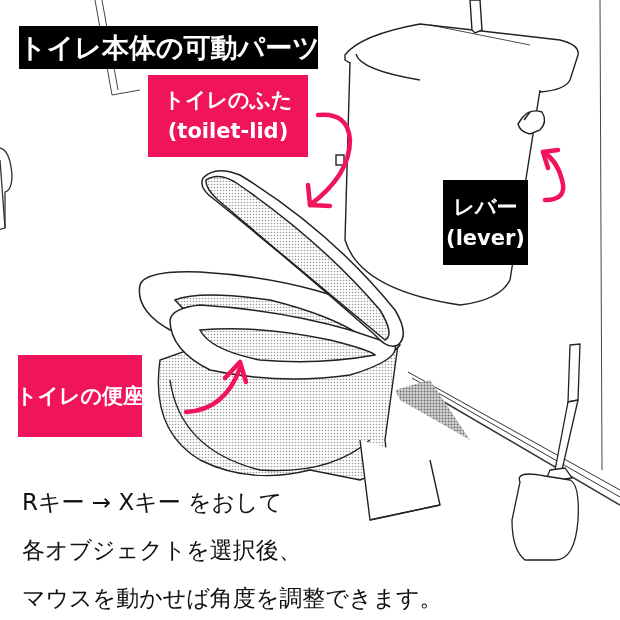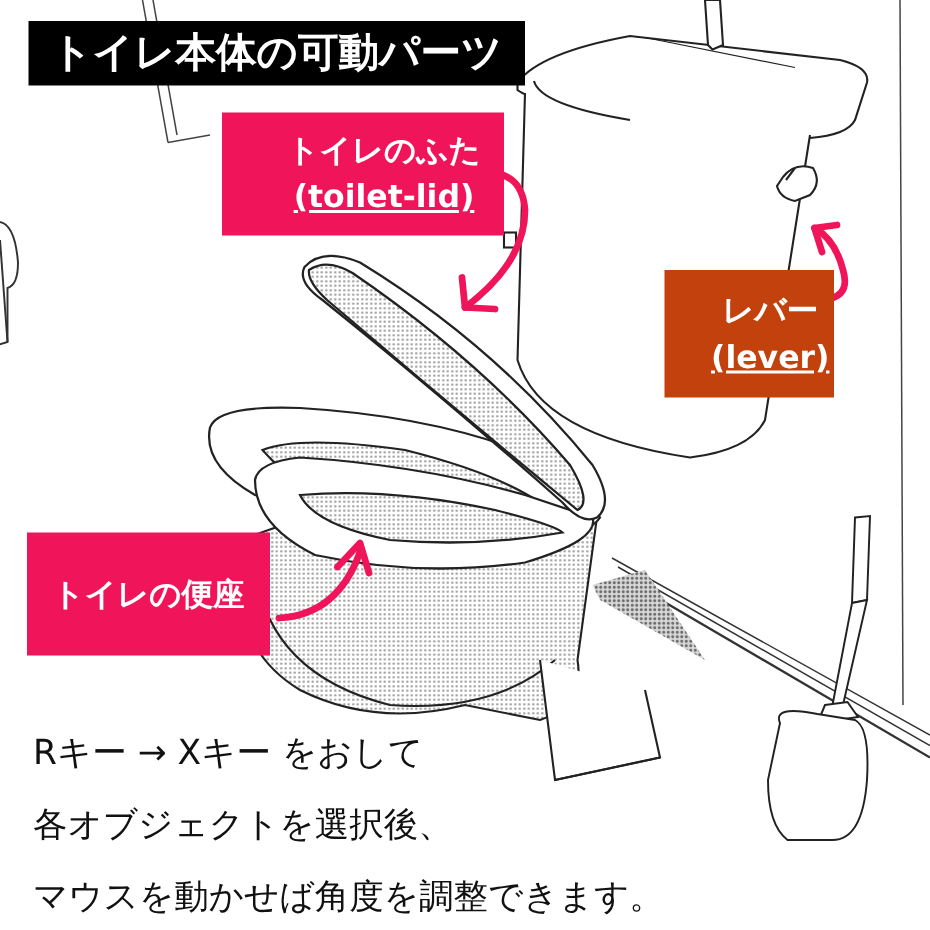--- a/index.html
+++ b/index.html
@@ -3,35 +3,35 @@
   <meta charset="utf-8">
   <style>
     html, body { margin: 0; padding: 0; }
     body {
       width: 620px; height: 620px; overflow: hidden; position: relative;
       background: #ffffff;
       font-family: "DejaVu Sans", "Liberation Sans", sans-serif;
     }
     #scene { position: absolute; left: 0; top: 0; width: 620px; height: 620px; }
     .title-box {
-      position: absolute; left: 19px; top: 14px; width: 331px; height: 43px;
+      position: absolute; left: 19px; top: 26px; width: 299px; height: 43px;
       background: #000000; color: #ffffff;
       font-weight: bold; font-size: 27px; line-height: 43px;
       text-align: center; letter-spacing: 0px; white-space: nowrap;
     }
     .label {
       position: absolute; color: #ffffff; font-weight: bold;
       text-align: center; white-space: nowrap;
       display: flex; flex-direction: column; justify-content: center; align-items: center;
     }
     .label .jp { font-size: 21px; line-height: 30px; }
-    .label .en { font-size: 21px; line-height: 32px; text-decoration: underline; }
+    .label .en { font-size: 21px; line-height: 32px; }
     #label-lid { left: 148px; top: 75px; width: 160px; height: 82px; }
     #label-lever { left: 443px; top: 180px; width: 85px; height: 85px; }
-    #label-seat { left: 18px; top: 355px; width: 162px; height: 82px; }
+    #label-seat { left: 18px; top: 355px; width: 124px; height: 82px; }
     .instructions {
       position: absolute; left: 22px; top: 478px; color: #111111;
       font-size: 23px; line-height: 48px; white-space: nowrap;
     }
     .instructions div { text-shadow: 0 0 4px #fff, 0 0 4px #fff, 0 0 6px #fff; }
   </style>
 </head>
 <body>
 
 <svg id="scene" viewBox="0 0 620 620" xmlns="http://www.w3.org/2000/svg">
@@ -111,26 +111,26 @@
     <path d="M308 185 L310 205 L330 206"></path>
     <path d="M545 200 Q568 200 562 180 Q557 160 543 152"></path>
     <path d="M548 168 L543 152 L558 150"></path>
     <path d="M186 412 Q225 410 240 368"></path>
     <path d="M225 378 L240 362 L246 382"></path>
   </g>
 </svg>
 
 <div class="title-box">トイレ本体の可動パーツ</div>
 
-<div class="label" id="label-lid" style="background:#F0145A;padding-left:28px;">
+<div class="label" id="label-lid" style="background:#F0145A;">
   <span class="jp">トイレのふた</span>
   <span class="en">(toilet-lid)</span>
 </div>
 
-<div class="label" id="label-lever" style="background:#c2410c;padding-left:28px;">
+<div class="label" id="label-lever" style="background:#000000;">
   <span class="jp">レバー</span>
   <span class="en">(lever)</span>
 </div>
 
 <div class="label" id="label-seat" style="background:#F0145A;">
   <span class="jp">トイレの便座</span>
 </div>
 
 <div class="instructions">
   <div>Rキー → Xキー をおして</div>

